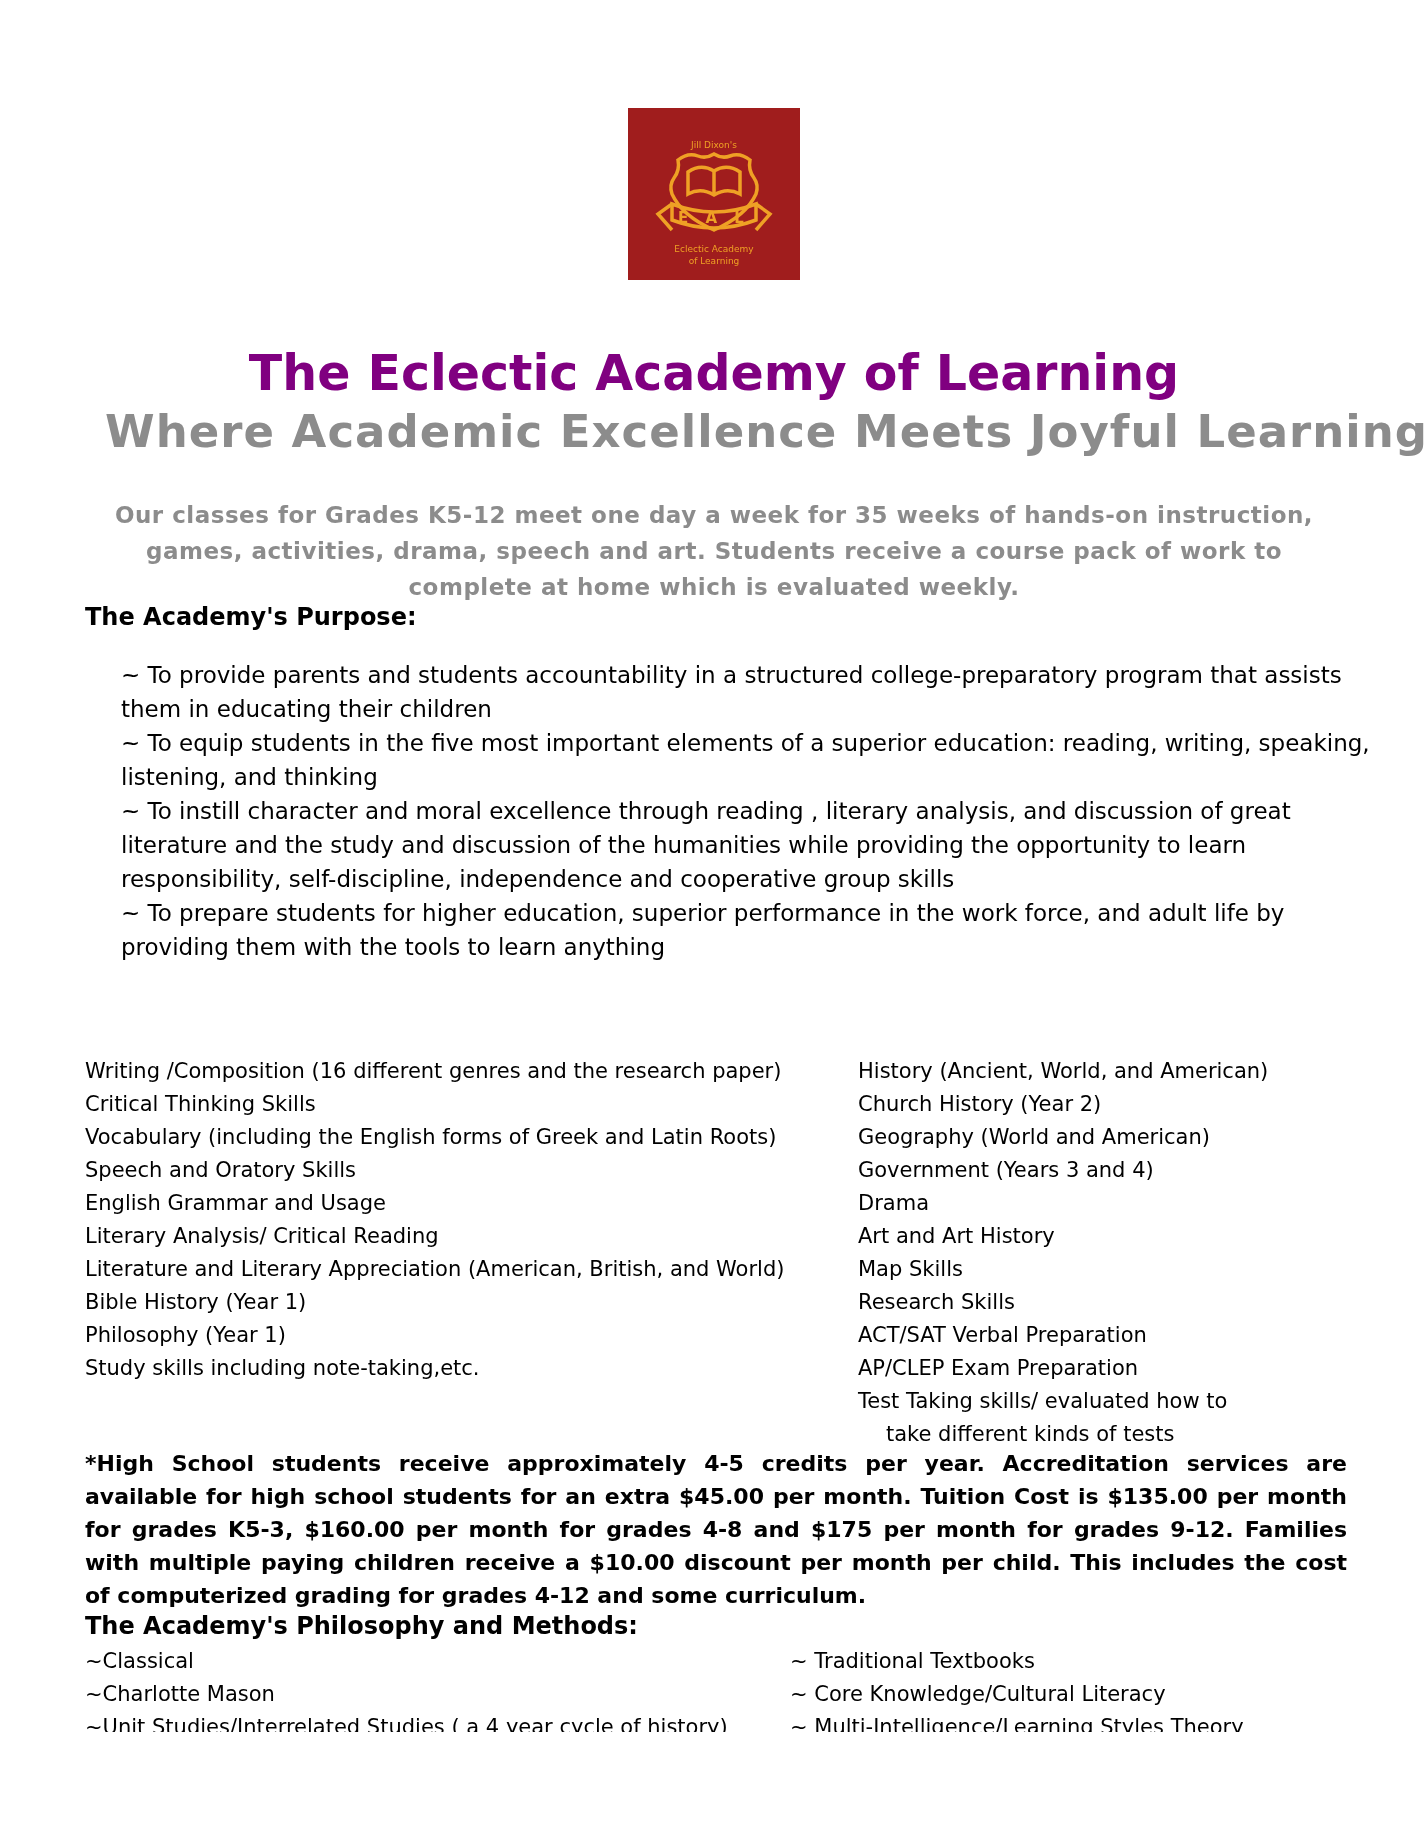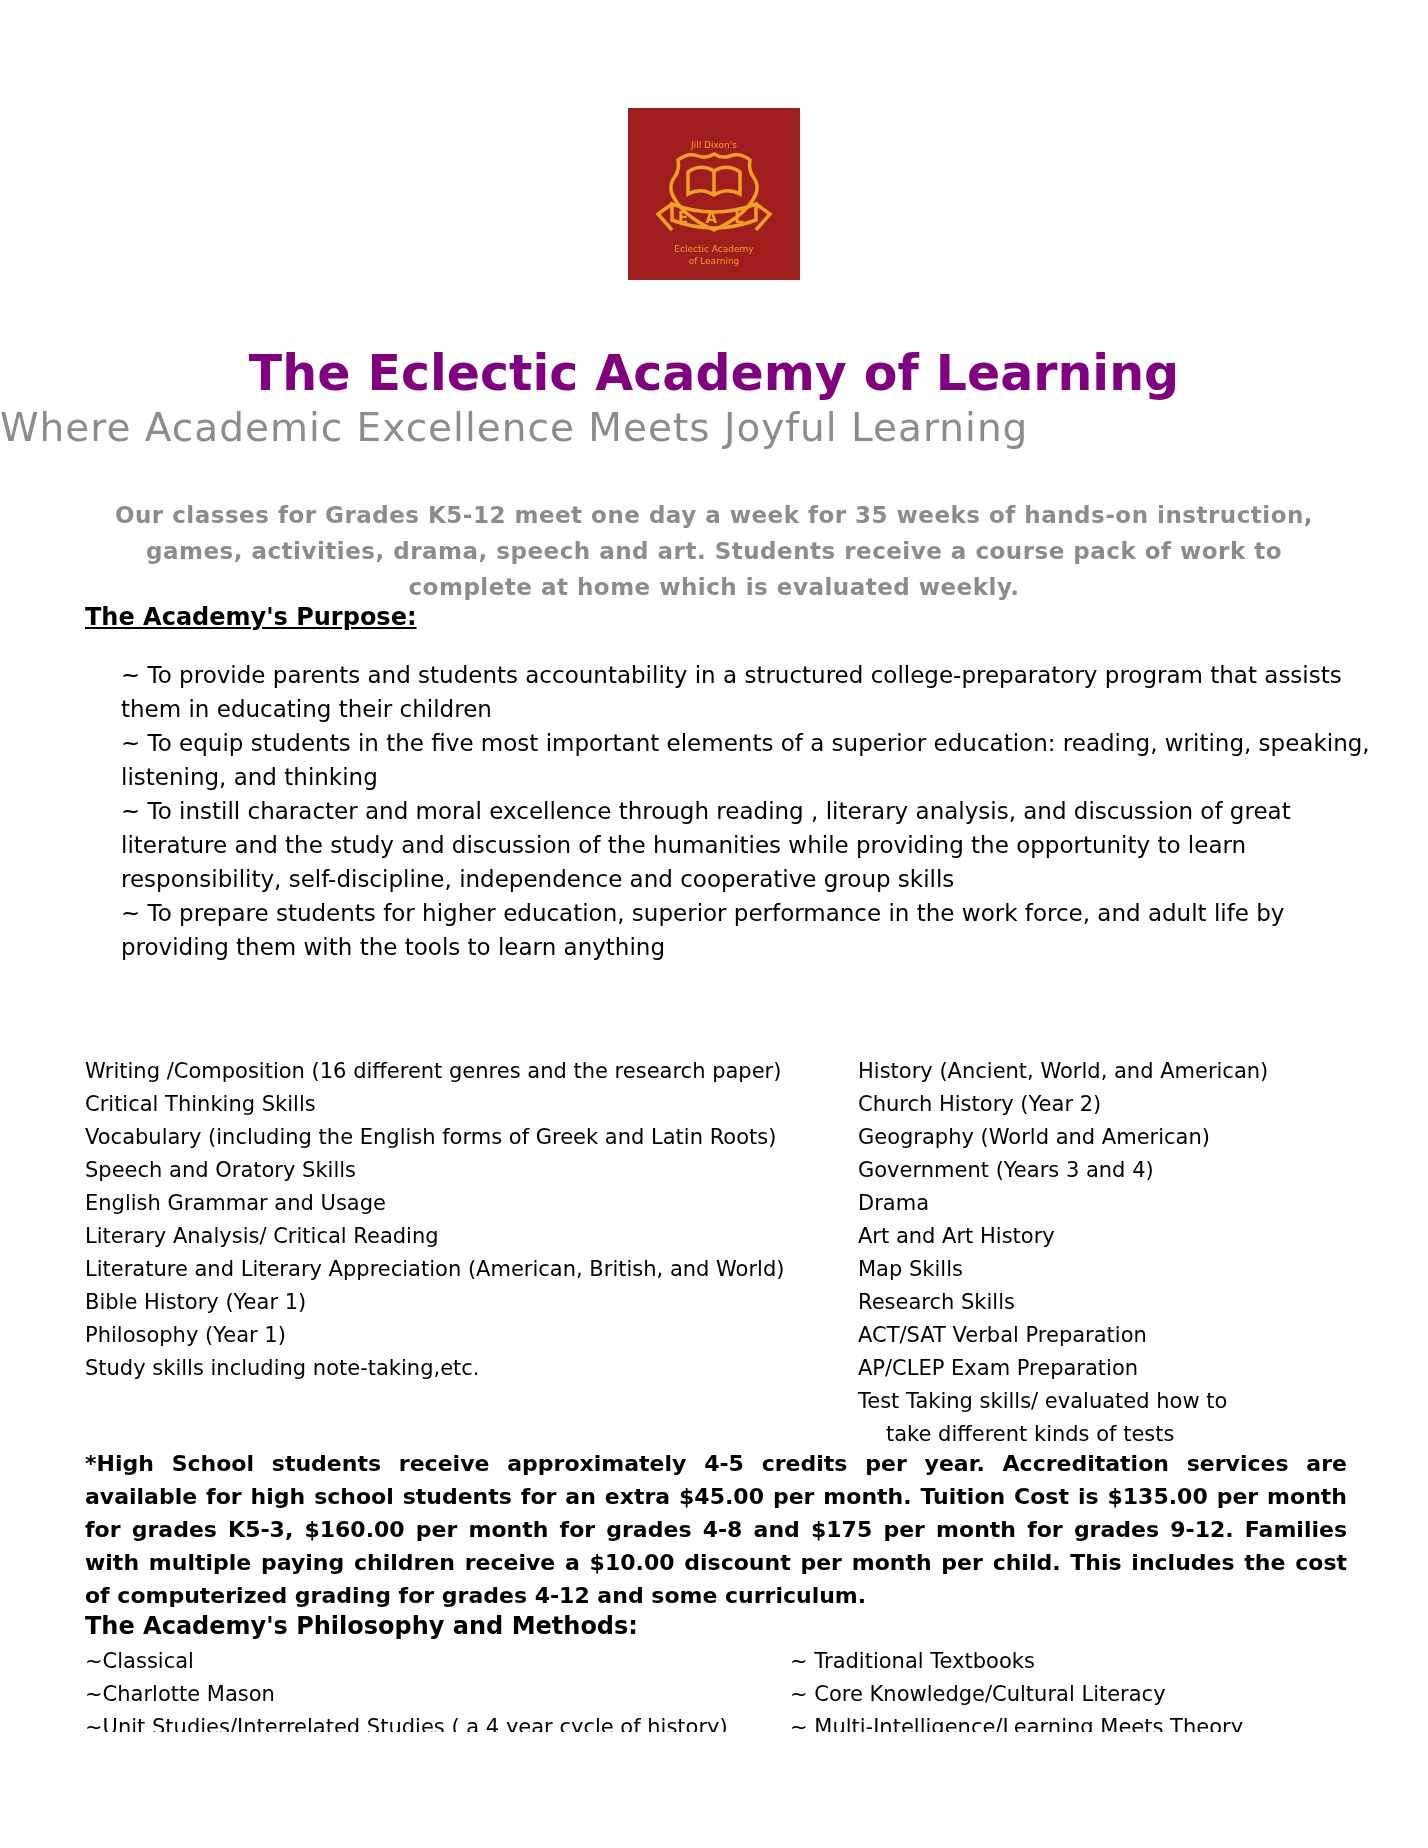--- a/index.html
+++ b/index.html
@@ -27,23 +27,23 @@
     text-align:center;
     font-size:49px;
     font-weight:700;
     color:#800080;
     letter-spacing:0px;
   }
   .doc-subtitle{
     position:absolute;
     left:0; top:405px;
     width:1428px;
-    text-align:left;
-    font-size:39px;
-    font-weight:400;
+    text-align:right;
+    font-size:45px;
+    font-weight:700;
     color:#8c8c8c;
     letter-spacing:1px;
   }
   .intro-par{
     position:absolute;
     left:85px; top:497px;
     width:1258px;
     text-align:center;
     font-size:23px;
     font-weight:700;
@@ -52,21 +52,21 @@
     letter-spacing:0.5px;
   }
   .section-heading{
     position:absolute;
     left:85px;
     font-size:24px;
     font-weight:700;
     color:#000000;
     white-space:nowrap;
   }
-  #purpose-heading{ top:603px;text-decoration:underline; }
+  #purpose-heading{ top:603px; }
   #academic-heading{ top:1000px; font-size:22px; letter-spacing:-0.3px; }
   #methods-heading{ top:1612px; }
   .purpose-list{
     position:absolute;
     left:85px; top:658px;
     width:1272px;
     font-size:23px;
     line-height:34px;
     color:#000000;
     margin-left:36px;
@@ -180,16 +180,16 @@
 
   <div class="methods-col" id="methods-left">
     <div>~Classical</div>
     <div>~Charlotte Mason</div>
     <div>~Unit Studies/Interrelated Studies ( a 4 year cycle of history)</div>
   </div>
 
   <div class="methods-col" id="methods-right">
     <div>~ Traditional Textbooks</div>
     <div>~ Core Knowledge/Cultural Literacy</div>
-    <div>~ Multi-Intelligence/Learning Meets Theory</div>
+    <div>~ Multi-Intelligence/Learning Styles Theory</div>
   </div>
 
 </div>
 
 </body></html>

